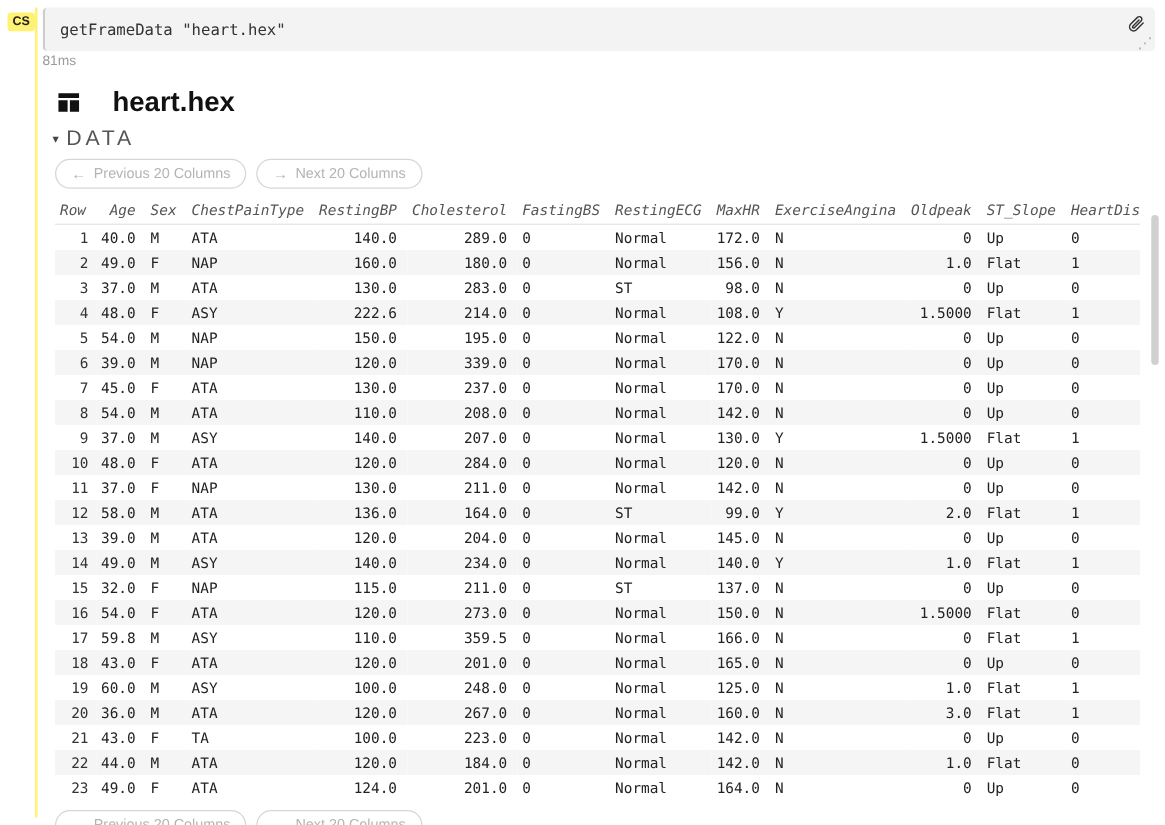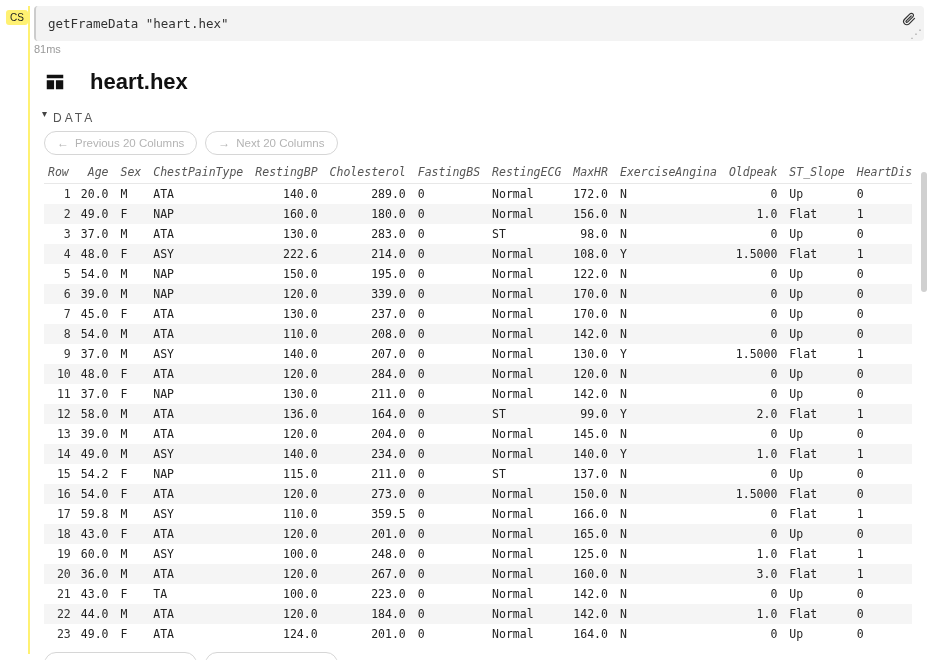--- a/index.html
+++ b/index.html
@@ -18,21 +18,21 @@
   }
   .cell-row {
     display: flex;
     align-items: flex-start;
     padding: 6px 8px 0 6px;
   }
   .cs-badge {
     background: #fff172;
     color: #222;
     font-size: 10px;
-    font-weight: 400;
+    font-weight: 700;
     padding: 2px 4px;
     border-radius: 3px;
     margin-right: 6px;
     margin-top: 4px;
     flex: 0 0 auto;
   }
   .code-outer {
     flex: 1 1 auto;
     position: relative;
   }
@@ -89,23 +89,22 @@
     align-items: center;
     gap: 6px;
     margin: 6px 0 6px -2px;
   }
   .dropdown-caret {
     font-size: 10px;
     color: #444;
   }
   .data-label {
     letter-spacing: 3px;
-    font-size: 12px;
+    font-size: 17px;
     color: #555;
-    margin-top: 10px;
   }
   .col-nav {
     display: flex;
     gap: 8px;
     margin: 4px 0 6px 0;
   }
   .pill-btn {
     border: 1px solid #d6d6d6;
     background: #fff;
     color: #b4b4b4;
@@ -232,21 +231,21 @@
               <th class="n">MaxHR</th>
               <th>ExerciseAngina</th>
               <th class="n">Oldpeak</th>
               <th>ST_Slope</th>
               <th>HeartDisease</th>
             </tr>
           </thead>
         <tbody>
             <tr>
               <td class="rownum">1</td>
-              <td class="n">20.0</td>
+              <td class="n">40.0</td>
               <td>M</td>
               <td>ATA</td>
               <td class="n">140.0</td>
               <td class="n">289.0</td>
               <td>0</td>
               <td>Normal</td>
               <td class="n">172.0</td>
               <td>N</td>
               <td class="n">0</td>
               <td>Up</td>
@@ -442,21 +441,21 @@
               <td>0</td>
               <td>Normal</td>
               <td class="n">140.0</td>
               <td>Y</td>
               <td class="n">1.0</td>
               <td>Flat</td>
               <td>1</td>
             </tr>
             <tr>
               <td class="rownum">15</td>
-              <td class="n">54.2</td>
+              <td class="n">32.0</td>
               <td>F</td>
               <td>NAP</td>
               <td class="n">115.0</td>
               <td class="n">211.0</td>
               <td>0</td>
               <td>ST</td>
               <td class="n">137.0</td>
               <td>N</td>
               <td class="n">0</td>
               <td>Up</td>

